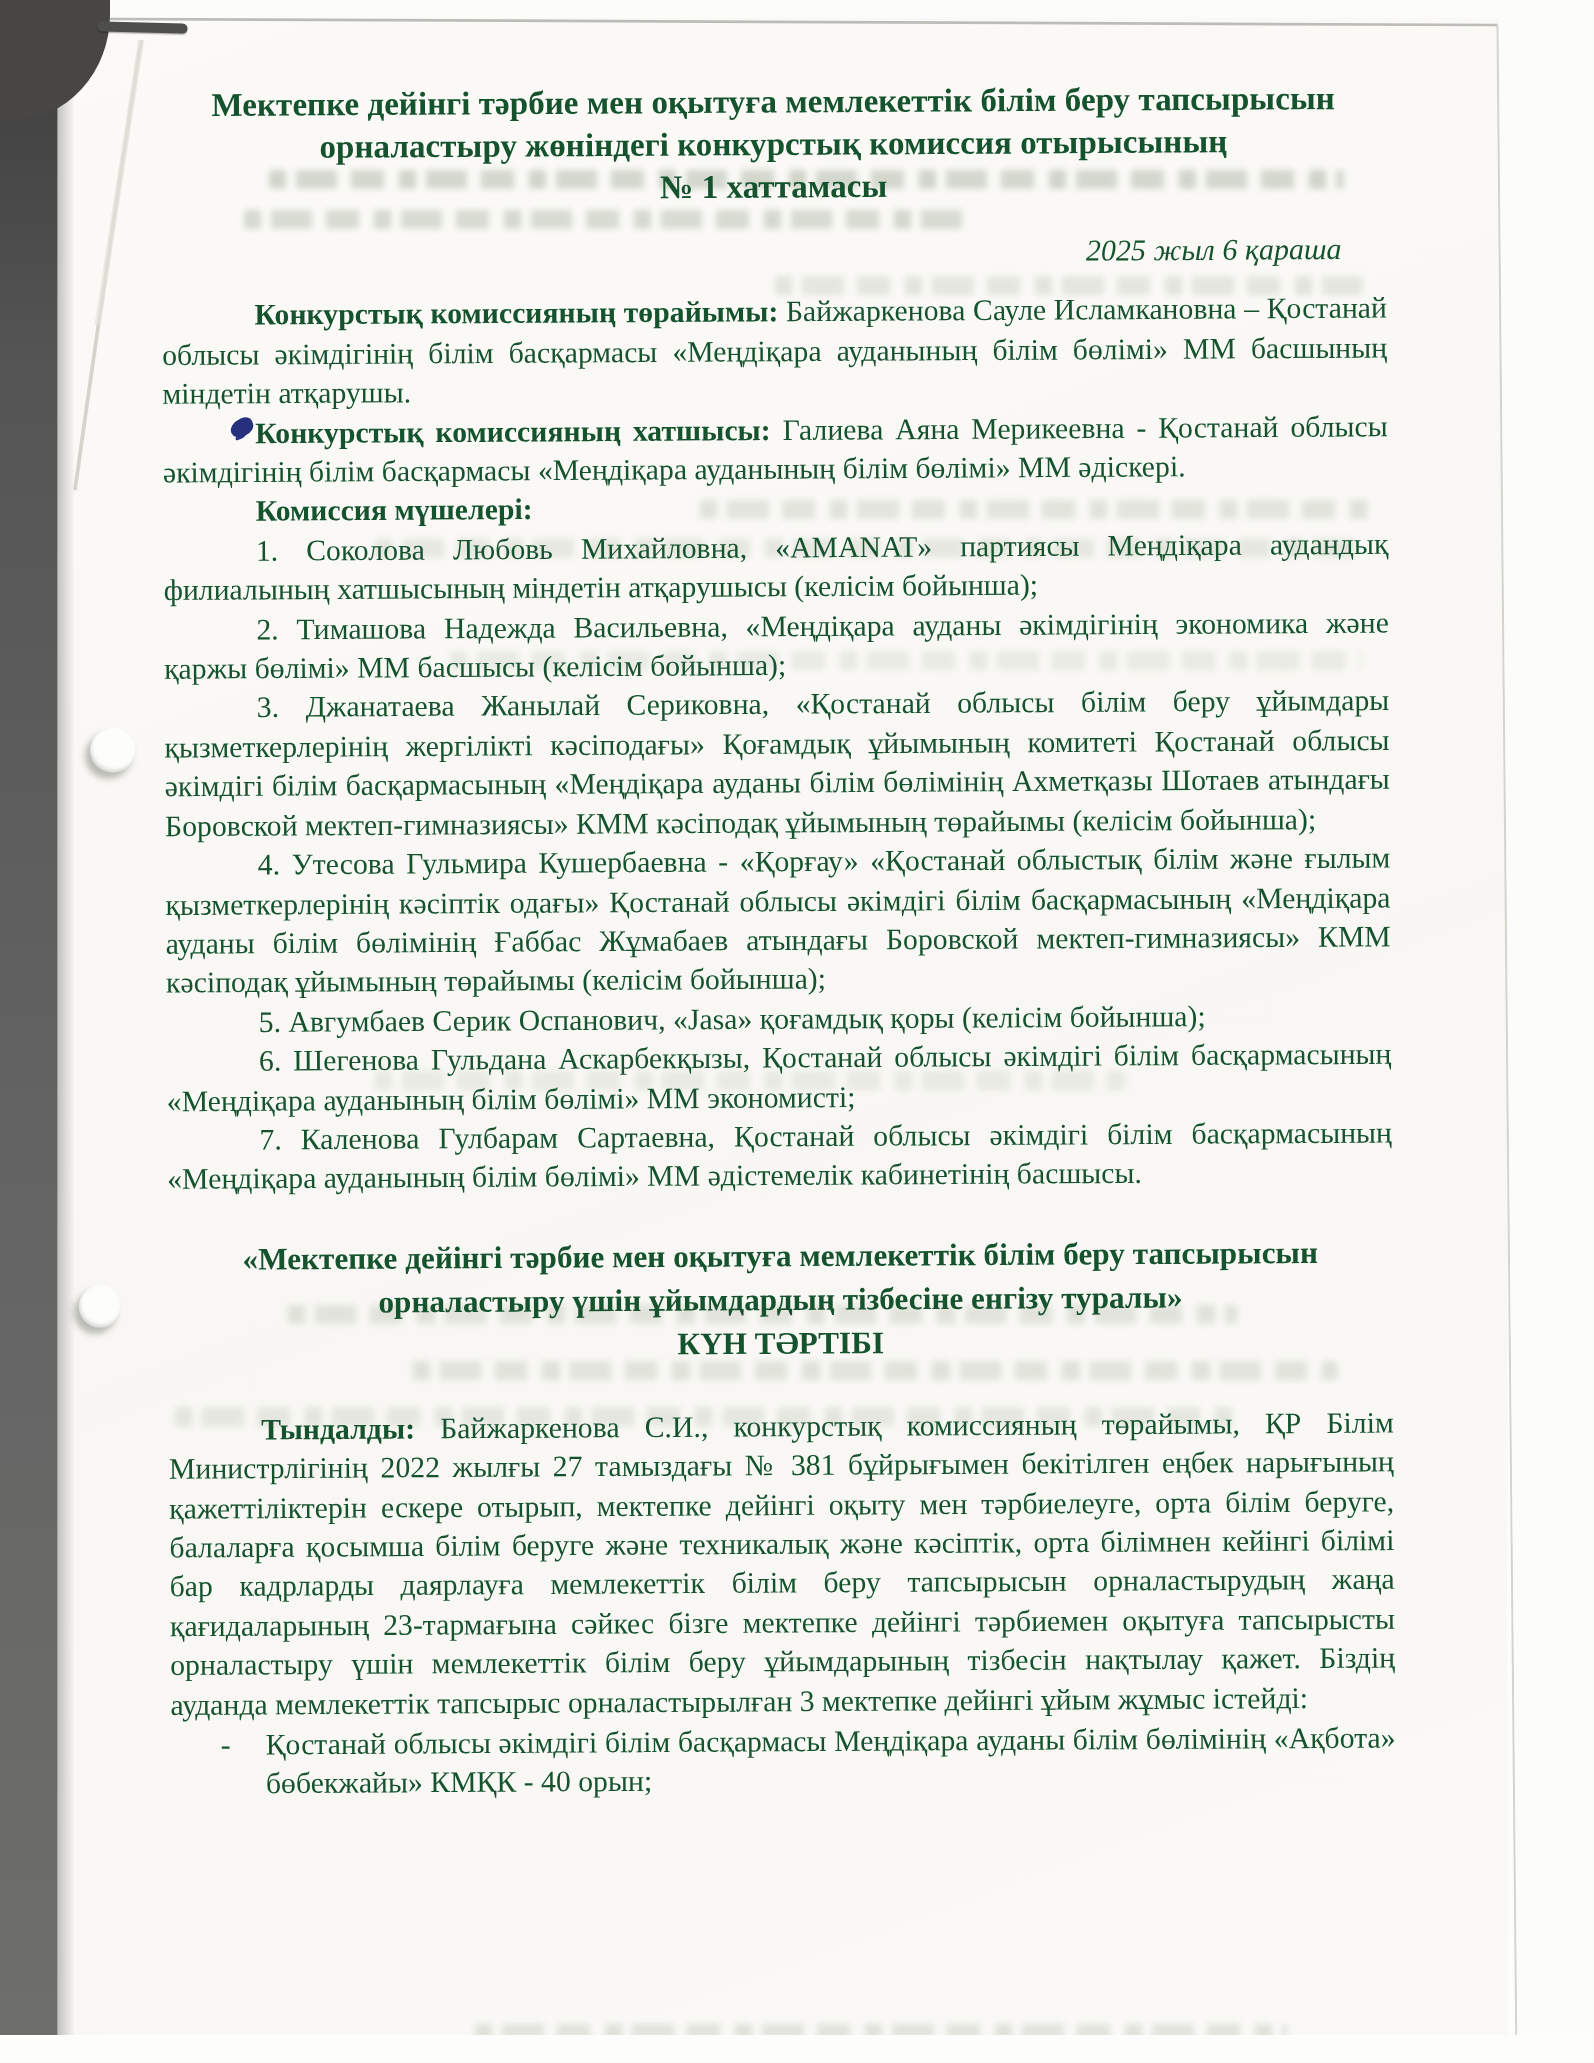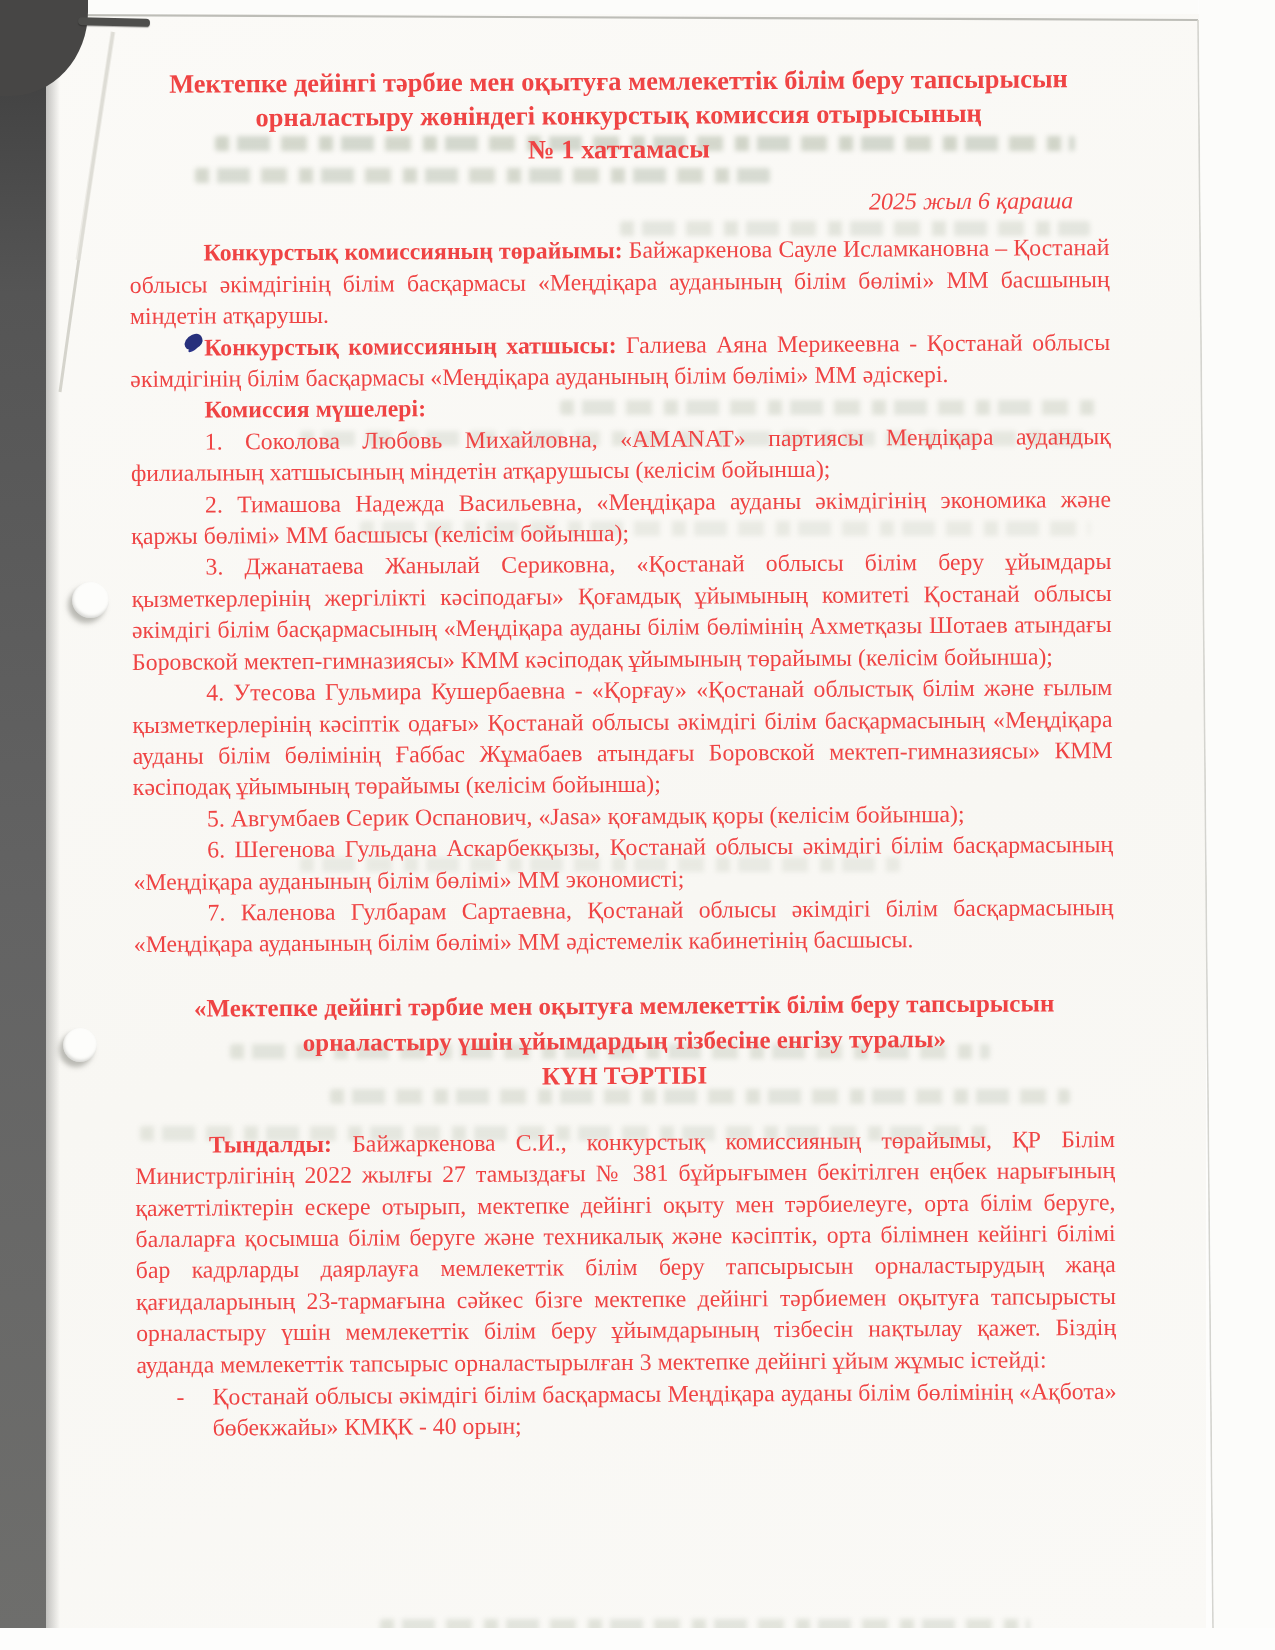--- a/index.html
+++ b/index.html
@@ -1,18 +1,18 @@
 <!DOCTYPE html>
 <html><head>
 <meta charset="utf-8">
 <style>
   html,body{margin:0;padding:0;}
   body{width:1275px;height:1650px;overflow:hidden;background:#e9e9e6;}
   .scan{position:relative;width:1275px;height:1650px;background:#fdfdfc;overflow:hidden;
-        font-family:"Liberation Serif","DejaVu Serif",serif;color:#ef4444;}
+        font-family:"Liberation Serif","DejaVu Serif",serif;color:#14532d;}
   
   .paper{position:absolute;left:46px;top:14px;width:1160px;height:1616px;
          background:linear-gradient(160deg,#fbfaf7 0%,#f8f7f3 55%,#faf9f6 100%);}
   
   .edge-strip{position:absolute;left:0;top:0;width:46px;height:1630px;
               background:linear-gradient(180deg,#3c3c3c 0%,#555 18%,#636363 55%,#6e6e6c 100%);}
   .edge-soft{position:absolute;left:46px;top:0;width:14px;height:1630px;
              background:linear-gradient(90deg,rgba(90,90,88,.35),rgba(90,90,88,0));}
   .corner-shadow{position:absolute;left:0;top:0;width:88px;height:96px;background:#474645;
                  border-radius:0 0 88% 0;}

